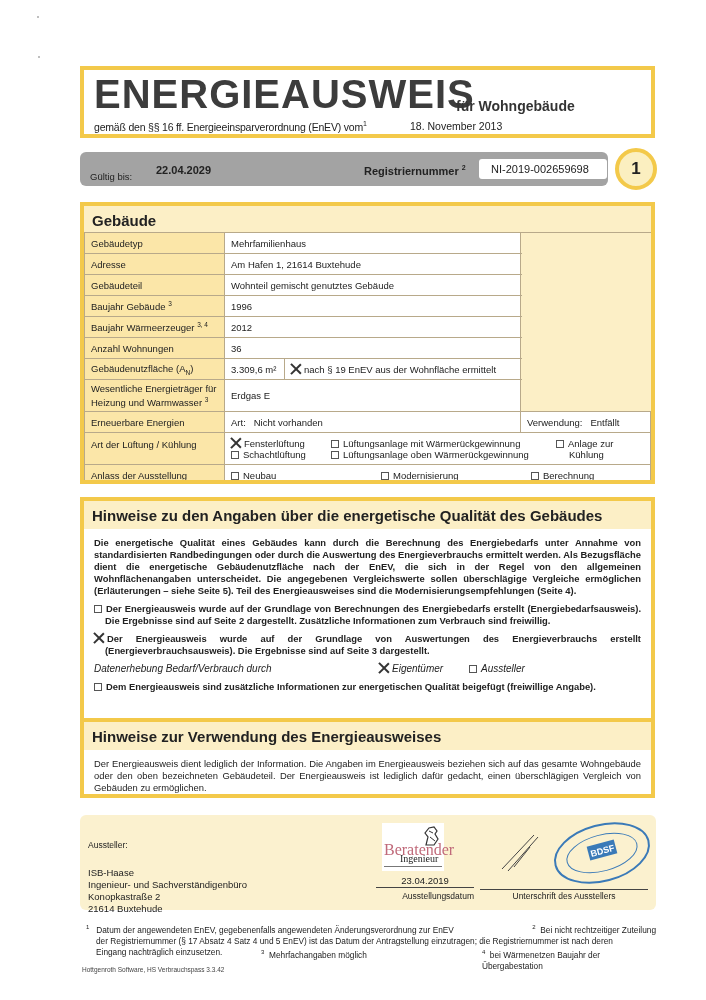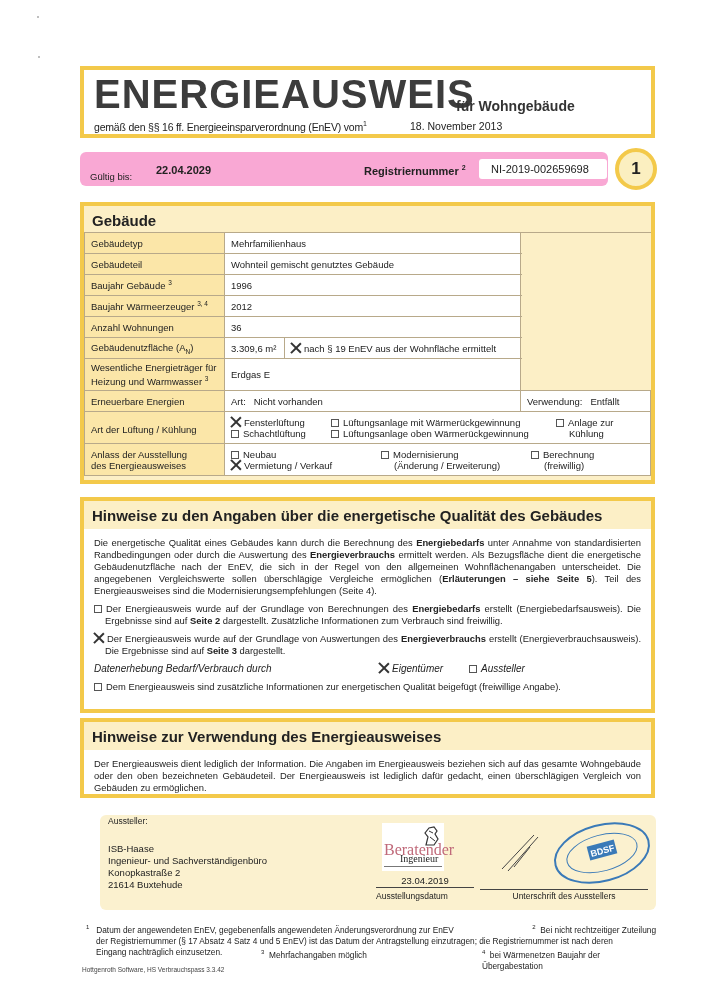--- a/index.html
+++ b/index.html
@@ -13,21 +13,21 @@
   }
   
   #hdr { top: 66px; height: 72px; padding: 6px 12px; }
   #hdr .big { position: absolute; left: 10px; top: 2px; font-size: 40px; font-weight: bold; letter-spacing: 1px; color: #3c3c3c; }
   #hdr .fw { position: absolute; left: 372px; top: 28px; font-size: 14px; font-weight: bold; color: #333; }
   #hdr .sub { position: absolute; left: 10px; top: 50px; font-size: 10.5px; color: #222; letter-spacing: -0.2px; }
   #hdr .sub sup { font-size: 7px; }
   #hdr .date { position: absolute; left: 326px; top: 50px; font-size: 10.5px; }
 
   
-  #band { position: absolute; left: 80px; top: 152px; width: 528px; height: 34px; background: #f9a8d4; border-radius: 6px; }
+  #band { position: absolute; left: 80px; top: 152px; width: 528px; height: 34px; background: #a3a3a3; border-radius: 6px; }
   #band .gl { position: absolute; left: 10px; top: 19px; font-size: 9.5px; }
   #band .gv { position: absolute; left: 76px; top: 12px; font-size: 11px; font-weight: bold; }
   #band .rl { position: absolute; left: 284px; top: 12px; font-size: 11px; font-weight: bold; }
   #band .rl sup { font-size: 7px; }
   #band .rv { position: absolute; left: 399px; top: 7px; width: 128px; height: 20px; background: #fff; border-radius: 3px; font-size: 11px; padding: 4px 0 0 12px; }
   #pagenum { position: absolute; left: 615px; top: 148px; width: 42px; height: 42px; border: 4px solid #f3c94a; border-radius: 50%; background: #fbefc0; text-align: center; font-size: 17px; font-weight: bold; line-height: 34px; }
 
   
   #geb { top: 202px; height: 282px; background: #fcefc6; overflow: hidden; }
   .sechead { height: 26px; font-size: 15px; font-weight: bold; padding: 6px 0 0 8px; color: #222; }
@@ -40,40 +40,40 @@
   #geb td sub { font-size: 6.5px; }
   .cb { display: inline-block; width: 8px; height: 8px; border: 1px solid #555; margin-right: 4px; vertical-align: -1px; }
   .cbx { display: inline-block; width: 10px; height: 10px; margin-right: 3px; vertical-align: -1px; position: relative; }
   .cbx::before, .cbx::after { content: ""; position: absolute; left: 4px; top: -2px; width: 1.5px; height: 14px; background: #333; }
   .cbx::before { transform: rotate(45deg); }
   .cbx::after { transform: rotate(-45deg); }
   .tall { height: 32px !important; }
   .multi { line-height: 11px; }
 
   
-  #hin1 { top: 497px; height: 216px; }
+  #hin1 { top: 497px; height: 252px; }
   #hin1 .sechead, #hin2 .sechead { background: #fcefc6; height: 28px; }
   .body { padding: 8px 10px; font-size: 9.4px; line-height: 12px; text-align: justify; }
-  .body p { margin-bottom: 6px; }
+  .body p { margin-bottom: 6px; font-weight: bold; }
   .body .opt { padding-left: 11px; text-indent: -11px; }
   .row3 { display: flex; font-size: 10px; margin-bottom: 6px; font-style: italic; }
 
   
   #hin2 { top: 718px; height: 80px; }
 
   
   .abox { position: absolute; top: 815px; height: 95px; background: #fbf1cf; border-radius: 6px; }
-  #ausst { left: 80px; width: 313px; padding: 0 8px; font-size: 9.5px; line-height: 12px; margin-left: 20px; }
+  #ausst { left: 80px; width: 313px; padding: 24px 8px; font-size: 9.5px; line-height: 12px; }
   #sigbox { left: 376px; width: 280px; }
   #logo { position: absolute; left: 6px; top: 8px; width: 62px; height: 48px; background: #fff; }
   .bl1 { position: absolute; left: 2px; top: 18px; font-family: "Liberation Serif", serif; font-size: 16px; color: #c06a7a; }
   .bl2 { position: absolute; left: 18px; top: 30px; font-family: "Liberation Serif", serif; font-size: 10px; color: #222; }
   .bl3 { position: absolute; left: 2px; top: 43px; width: 58px; height: 1px; background: #777; }
   #idate { position: absolute; left: 0; top: 60px; width: 98px; text-align: center; font-size: 9.5px; border-bottom: 1px solid #444; padding-bottom: 1px; }
-  #ilab { position: absolute; left: 0; top: 76px; width: 98px; text-align: left; font-size: 8.5px; }
+  #ilab { position: absolute; left: 0; top: 76px; width: 98px; text-align: right; font-size: 8.5px; }
   #sline { position: absolute; left: 104px; top: 74px; width: 168px; border-top: 1px solid #444; }
   #slab { position: absolute; left: 104px; top: 76px; width: 168px; text-align: center; font-size: 8.5px; }
   #stamp { position: absolute; left: 118px; top: 2px; }
 
   
   #fn { position: absolute; left: 86px; top: 922px; width: 570px; font-size: 8.3px; line-height: 11px; color: #222; }
   #fn sup { font-size: 6px; }
   #soft { position: absolute; left: 82px; top: 966px; font-size: 6.5px; color: #444; }
 </style>
 </head>
@@ -100,20 +100,25 @@
 <div class="card" id="geb">
   <div class="sechead">Gebäude</div>
   <table>
     <tbody id="geb-rows">
         <tr>
           <td class="lab">Gebäudetyp</td>
           <td class="val" colspan="3">Mehrfamilienhaus</td>
           <td class="side" style="border-top: 1px solid rgb(184, 169, 138);"></td>
         </tr>
         <tr>
+          <td class="lab">Adresse</td>
+          <td class="val" colspan="3">Am Hafen 1, 21614 Buxtehude</td>
+          <td class="side"></td>
+        </tr>
+        <tr>
           <td class="lab">Gebäudeteil</td>
           <td class="val" colspan="3">Wohnteil gemischt genutztes Gebäude</td>
           <td class="side"></td>
         </tr>
         <tr>
           <td class="lab">Baujahr Gebäude <sup> 3</sup></td>
           <td class="val" colspan="3">1996</td>
           <td class="side"></td>
         </tr>
         <tr>
@@ -138,21 +143,21 @@
       <td class="lab tall multi"><span>Wesentliche Energieträger für</span><br><span>Heizung und Warmwasser</span> <sup>3</sup></td>
       <td class="val" colspan="3">Erdgas E</td>
       <td class="side"></td>
     </tr>
     <tr>
       <td class="lab">Erneuerbare Energien</td>
       <td class="val" colspan="2"><span>Art:</span>&nbsp;&nbsp; <span>Nicht vorhanden</span></td>
       <td class="val" colspan="2"><span>Verwendung:</span>&nbsp;&nbsp; <span>Entfällt</span></td>
     </tr>
     <tr>
-      <td class="lab tall" style="vertical-align:top;padding-top:12px;">Art der Lüftung / Kühlung</td>
+      <td class="lab tall" style="vertical-align:top;padding-top:6px;">Art der Lüftung / Kühlung</td>
       <td class="val multi" colspan="4">
         <div style="display:flex;">
           <div style="width:100px;">
             <div><span class="cbx"></span><span>Fensterlüftung</span></div>
             <div><span class="cb"></span><span>Schachtlüftung</span></div>
           </div>
           <div style="width:225px;">
             <div><span class="cb"></span><span>Lüftungsanlage mit Wärmerückgewinnung</span></div>
             <div><span class="cb"></span><span>Lüftungsanlage oben Wärmerückgewinnung</span></div>
           </div>

